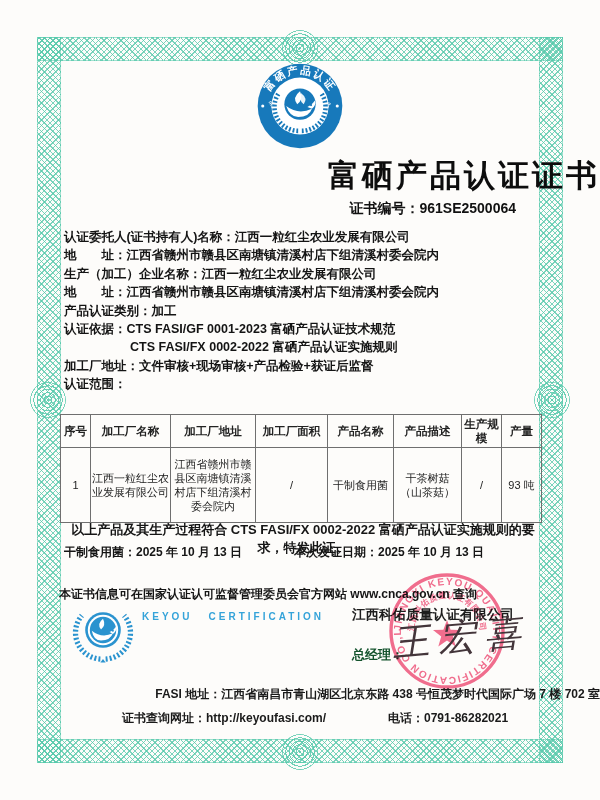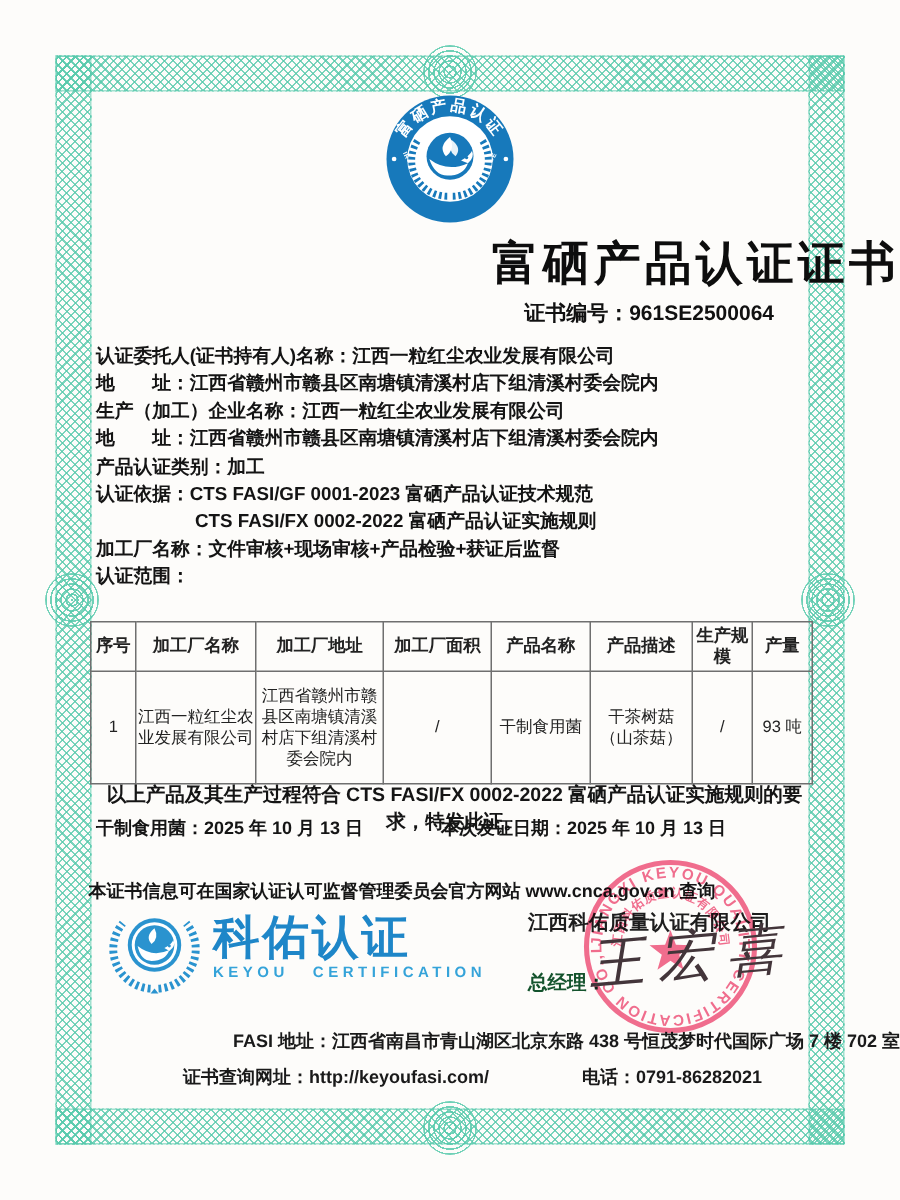--- a/index.html
+++ b/index.html
@@ -142,21 +142,21 @@
   </div>
 
   <div class="info">
     <div class="row"><span>认证委托人(证书持有人)名称：</span><span>江西一粒红尘农业发展有限公司</span></div>
     <div class="row"><span>地　　址：</span><span>江西省赣州市赣县区南塘镇清溪村店下组清溪村委会院内</span></div>
     <div class="row"><span>生产（加工）企业名称：</span><span>江西一粒红尘农业发展有限公司</span></div>
     <div class="row"><span>地　　址：</span><span>江西省赣州市赣县区南塘镇清溪村店下组清溪村委会院内</span></div>
     <div class="row"><span>产品认证类别：</span><span>加工</span></div>
     <div class="row"><span>认证依据：</span><span>CTS FASI/GF 0001-2023 富硒产品认证技术规范</span></div>
     <div class="row cont"><span>CTS FASI/FX 0002-2022 富硒产品认证实施规则</span></div>
-    <div class="row"><span>加工厂名称：</span><span>文件审核+现场审核+产品检验+获证后监督</span></div>
+    <div class="row"><span>加工厂地址：</span><span>文件审核+现场审核+产品检验+获证后监督</span></div>
     <div class="row"><span>认证范围：</span><span></span></div>
   </div>
 
   <table class="scope">
     <colgroup>
       <col style="width:30px">
         <col style="width:80px">
         <col style="width:85px">
         <col style="width:72px">
       <col style="width:66px">
@@ -205,21 +205,20 @@
       <circle cx="50" cy="44" r="23" fill="#ffffff"></circle>
       <circle cx="50" cy="44" r="20" fill="#2a93cf"></circle>
       <path d="M50,27 q-10,8 -3,16 q8,-6 3,-16 Z" fill="#ffffff"></path>
       <path d="M33,45 q15,12 32,4 q-4,11 -18,11 q-11,0 -14,-15 Z" fill="#ffffff"></path>
       <path d="M60,47 q7,-3 9,-8 q3,6 -4,11 Z" fill="#ffffff"></path>
       <circle cx="65" cy="45" r="1.5" fill="#2a93cf"></circle>
       <path d="M46,93 l4,-5 4,5 Z" fill="#2a93cf"></path>
     </svg>
   </div>
   <div class="keyou-text">
-    <div class="keyou-cn">科佑认证</div>
     <div class="keyou-en">
       <span>KEYOU</span><span class="sp"></span><span>CERTIFICATION</span>
     </div>
   </div>
 
   <div class="issuer-company">江西科佑质量认证有限公司</div>
   <div class="signer-role">总经理：</div>
   <div class="signature">王宏喜</div>
 
   <div class="seal">

